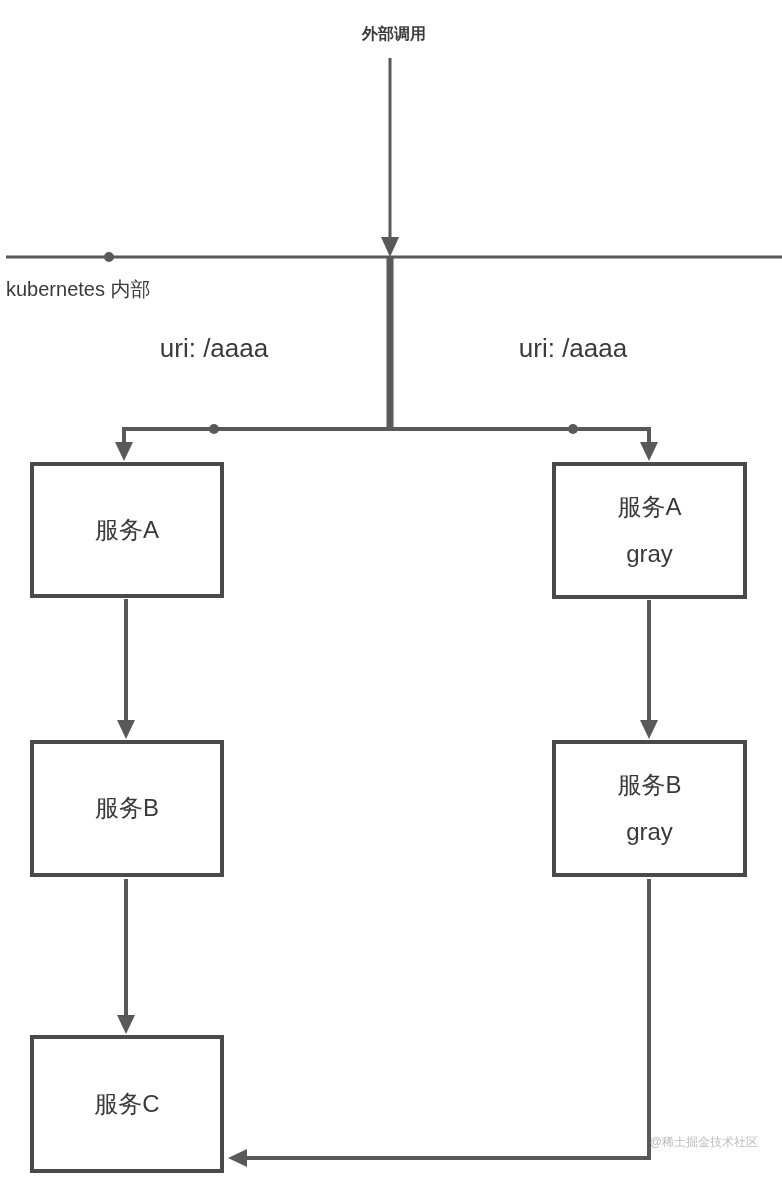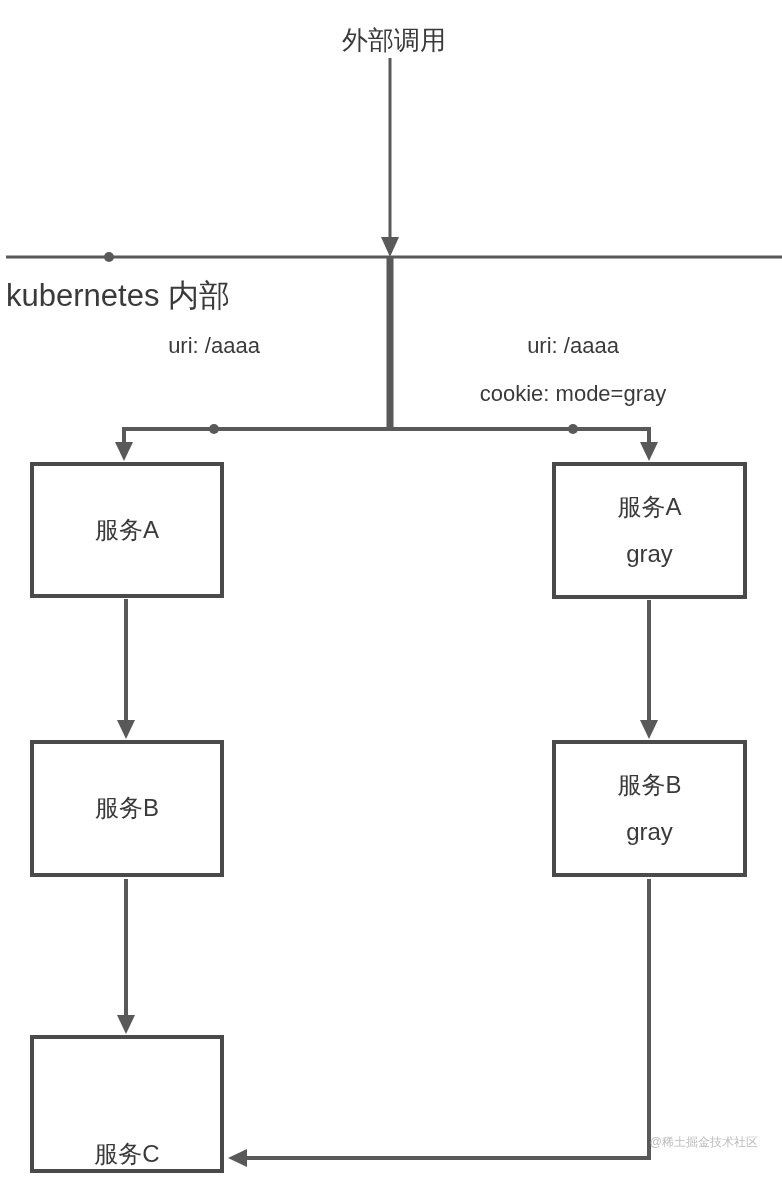--- a/index.html
+++ b/index.html
@@ -29,23 +29,23 @@
     width: 782px; height: 1181px;
   }
   svg.connectors .stroke { stroke: var(--line); fill: none; }
   svg.connectors .fill   { fill: var(--line); stroke: none; }
   .label {
     position: absolute;
     white-space: nowrap;
     line-height: 1.25;
   }
   .centered { transform: translateX(-50%); }
-  .lbl-external   { font-size: 26px; }
-  .lbl-boundary   { font-size: 31px; }
-  .lbl-route      { font-size: 22px; }
+  .lbl-external   { font-size: 16px; font-weight: bold; }
+  .lbl-boundary   { font-size: 20px; }
+  .lbl-route      { font-size: 26px; }
   .node {
     position: absolute;
     box-sizing: border-box;
     background: #ffffff;
     border: 4px solid var(--box-border);
     display: flex;
     flex-direction: column;
     align-items: center;
     justify-content: center;
     gap: 18px;
@@ -100,39 +100,38 @@
     <polygon class="fill" points="228,1158 247,1149 247,1167"></polygon>
   </svg>
 
   <div class="label centered lbl-external" style="left:394px; top:24px;">外部调用</div>
 
   <div class="label lbl-boundary" style="left:6px; top:277px;">kubernetes 内部</div>
 
   <div class="label centered lbl-route" style="left:214px; top:332px;">uri: /aaaa</div>
 
   <div class="label centered lbl-route" style="left:573px; top:332px;">uri: /aaaa</div>
-  <div class="label centered lbl-route" style="left:573px; top:380px;">cookie: mode=gray</div>
 
   <div class="node" style="left:30px; top:462px; width:194px; height:136px;">
     <div class="node-label">服务A</div>
   </div>
 
   <div class="node" style="left:552px; top:462px; width:195px; height:137px;">
     <div class="node-label">服务A</div>
     <div class="node-sublabel">gray</div>
   </div>
 
   <div class="node" style="left:30px; top:740px; width:194px; height:137px;">
     <div class="node-label">服务B</div>
   </div>
 
   <div class="node" style="left:552px; top:740px; width:195px; height:137px;">
     <div class="node-label">服务B</div>
     <div class="node-sublabel">gray</div>
   </div>
 
-  <div class="node" style="left:30px; top:1035px; width:194px; height:138px;justify-content:flex-end;">
+  <div class="node" style="left:30px; top:1035px; width:194px; height:138px;">
     <div class="node-label">服务C</div>
   </div>
 
   <div class="watermark" style="right:24px; top:1134px;">@稀土掘金技术社区</div>
 
 </div>
 
 </body></html>

